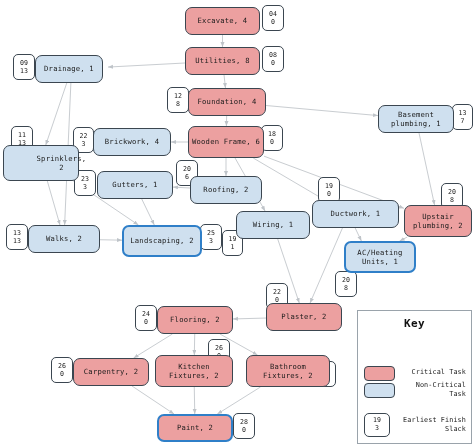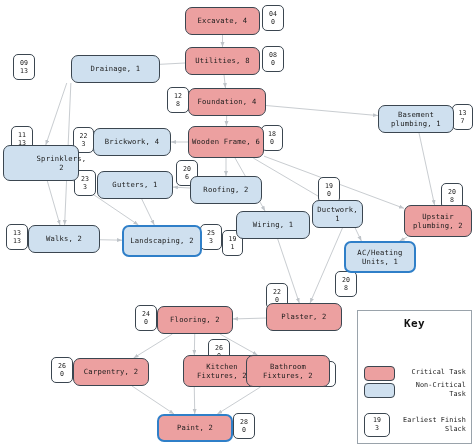--- a/index.html
+++ b/index.html
@@ -131,21 +131,21 @@
         <span>08</span>
         <span>0</span>
       </div>
       <div class="node cr" style="left: 185px; top: 47px; width: 75px; height: 28px;">
         <span>Utilities, 8</span>
       </div>
       <div class="badge" style="left: 13px; top: 54px; width: 22px; height: 26px;">
         <span>09</span>
         <span>13</span>
       </div>
-      <div class="node nc" style="left: 35px; top: 55px; width: 89px; height: 28px; margin-left: 36px;">
+      <div class="node nc" style="left: 35px; top: 55px; width: 68px; height: 28px;">
         <span>Drainage, 1</span>
       </div>
       <div class="badge" style="left: 167px; top: 87px; width: 22px; height: 26px;">
         <span>12</span>
         <span>8</span>
       </div>
       <div class="node cr" style="left: 188px; top: 88px; width: 78px; height: 28px;">
         <span>Foundation, 4</span>
       </div>
       <div class="badge" style="left: 452px; top: 104px; width: 21px; height: 26px;">
@@ -187,21 +187,21 @@
         <span>20</span>
         <span>6</span>
       </div>
       <div class="node nc" style="left: 190px; top: 176px; width: 72px; height: 28px;">
         <span>Roofing, 2</span>
       </div>
       <div class="badge" style="left: 318px; top: 177px; width: 22px; height: 26px;">
         <span>19</span>
         <span>0</span>
       </div>
-      <div class="node nc" style="left: 312px; top: 200px; width: 51px; height: 28px;">
+      <div class="node nc" style="left: 312px; top: 200px; width: 87px; height: 28px;">
         <span>Ductwork, 1</span>
       </div>
       <div class="badge" style="left: 441px; top: 183px; width: 22px; height: 26px;">
         <span>20</span>
         <span>8</span>
       </div>
       <div class="node cr" style="left: 404px; top: 205px; width: 68px; height: 32px;">
         <span>Upstair plumbing, 2</span>
       </div>
       <div class="badge" style="left: 222px; top: 230px; width: 21px; height: 26px;">
@@ -250,21 +250,21 @@
         <span>26</span>
         <span>0</span>
       </div>
       <div class="node cr" style="left: 73px; top: 358px; width: 76px; height: 28px;">
         <span>Carpentry, 2</span>
       </div>
       <div class="badge" style="left: 208px; top: 339px; width: 22px; height: 26px;">
         <span>26</span>
         <span>0</span>
       </div>
-      <div class="node cr" style="left: 155px; top: 355px; width: 78px; height: 32px; margin-left: 28px;">
+      <div class="node cr" style="left: 155px; top: 355px; width: 78px; height: 32px;">
         <span>Kitchen Fixtures, 2</span>
       </div>
       <div class="badge" style="left: 314px; top: 361px; width: 22px; height: 26px;">
         <span>26</span>
         <span>0</span>
       </div>
       <div class="node cr" style="left: 246px; top: 355px; width: 84px; height: 32px;">
         <span>Bathroom Fixtures, 2</span>
       </div>
       <div class="badge" style="left: 233px; top: 413px; width: 22px; height: 26px;">

